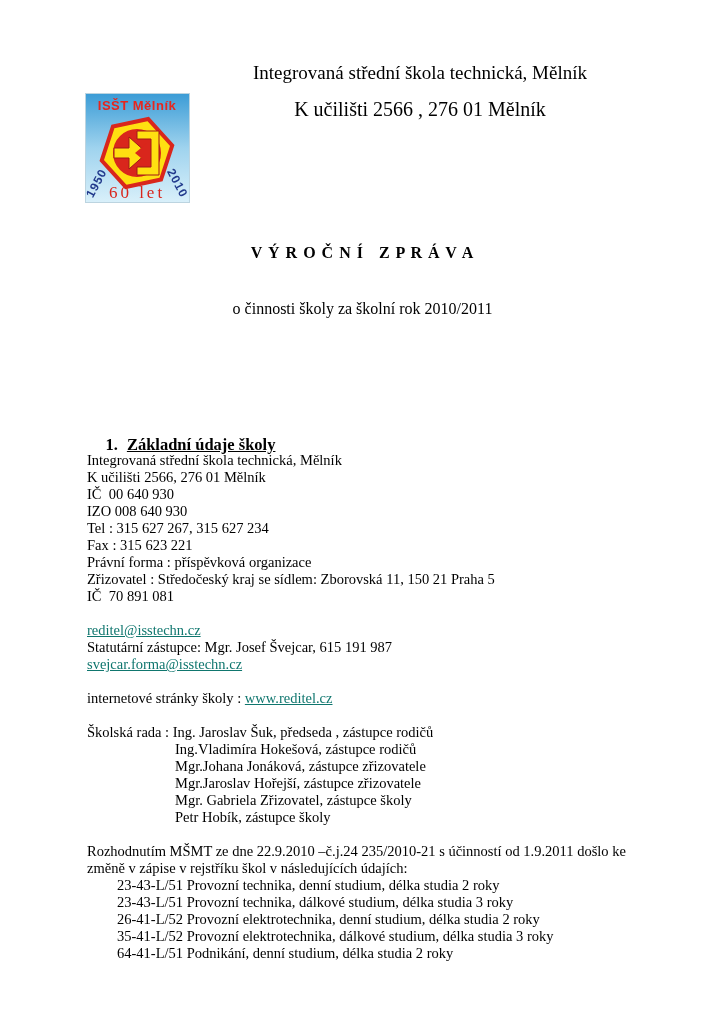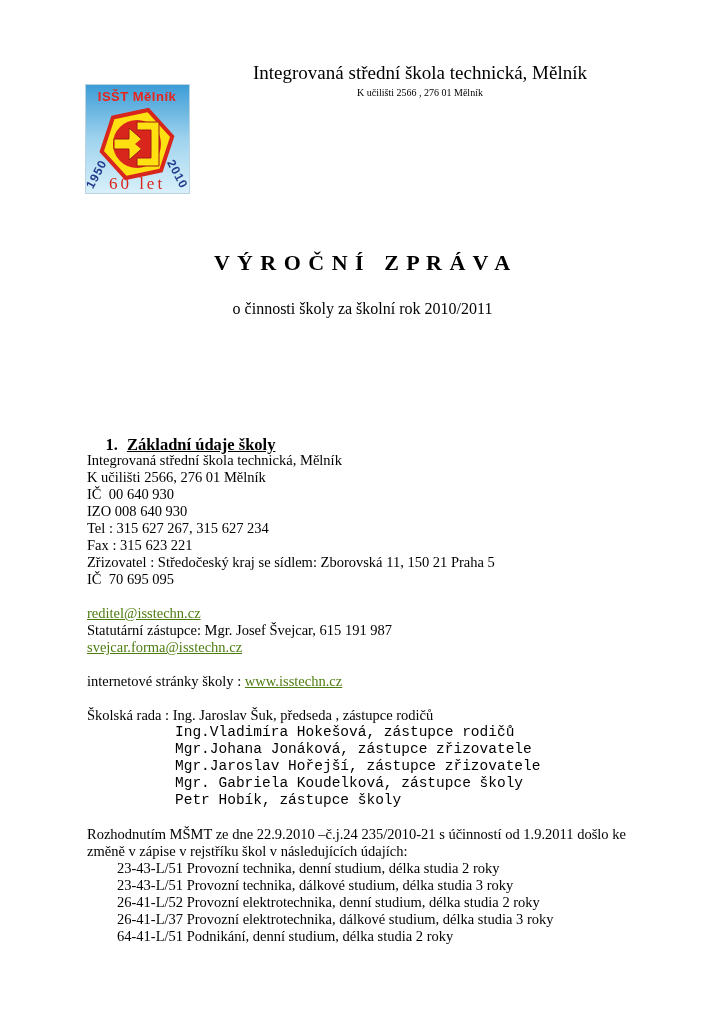--- a/index.html
+++ b/index.html
@@ -5,54 +5,54 @@
   html,body{margin:0;padding:0;background:#ffffff;}
   .page{
     position:relative;
     width:725px;height:1024px;
     background:#ffffff;
     font-family:"Liberation Serif", serif;
     color:#000;
     overflow:hidden;
   }
   
-  .logo{position:absolute;left:85px;top:84px;width:105px;height:110px;}
+  .logo{position:absolute;left:85px;top:93px;width:105px;height:110px;}
   .header-text{
     position:absolute;left:160px;top:62px;width:520px;
     text-align:center;
   }
   .header-title{font-size:19px;line-height:22px;white-space:pre-wrap;}
-  .header-sub{font-size:10px;line-height:17px;white-space:pre-wrap;}
+  .header-sub{font-size:20px;line-height:17px;white-space:pre-wrap;margin-top:17px;}
   
   .main-title{
-    position:absolute;left:0;top:250px;width:725px;
-    text-align:center;font-size:22px;font-weight:bold;
+    position:absolute;left:0;top:244px;width:725px;
+    text-align:center;font-size:16px;font-weight:bold;
     letter-spacing:1px;white-space:pre-wrap;
   }
   .doc-subtitle{
     position:absolute;left:0;top:300px;width:725px;
     text-align:center;font-size:16px;white-space:pre-wrap;
   }
   
   .section-heading{
     position:absolute;left:89px;top:415px;
     font-size:16.5px;font-weight:bold;white-space:pre-wrap;
   }
   .section-heading .sec-num{margin-right:9px;}
   .section-heading .sec-title{text-decoration:underline;}
   
   .content{
     position:absolute;left:87px;top:452px;width:590px;
     font-size:14.5px;line-height:17px;
   }
   .line{white-space:pre-wrap;min-height:17px;}
   .blank{height:17px;}
-  .indent-board{padding-left:88px;font-family:Liberation Mono, monospace;}
+  .indent-board{padding-left:88px;}
   .indent-list{padding-left:30px;font-family:Liberation Serif, serif;}
-  .doclink{color:#4d7c0f;text-decoration:underline;cursor:pointer;}
+  .doclink{color:#0f766e;text-decoration:underline;cursor:pointer;}
   
   .logo svg{display:block;}
 </style>
 </head>
 <body>
 
 <div class="page">
 
   <div class="logo">
     <svg width="105" height="110" viewBox="0 0 105 110">
@@ -91,46 +91,47 @@
   </div>
 
   <div class="content">
 
     <div class="line">Integrovaná střední škola technická, Mělník</div>
     <div class="line">K učilišti 2566, 276 01 Mělník</div>
     <div class="line">IČ  00 640 930</div>
     <div class="line">IZO 008 640 930</div>
     <div class="line">Tel : 315 627 267, 315 627 234</div>
     <div class="line">Fax : 315 623 221</div>
+    <div class="line">Právní forma : příspěvková organizace</div>
     <div class="line">Zřizovatel : Středočeský kraj se sídlem: Zborovská 11, 150 21 Praha 5</div>
-    <div class="line">IČ  70 695 095</div>
+    <div class="line">IČ  70 891 081</div>
 
     <div class="line blank"></div>
 
     <div class="line"><a class="doclink">reditel@isstechn.cz</a></div>
     <div class="line">Statutární zástupce: Mgr. Josef Švejcar, 615 191 987</div>
     <div class="line"><a class="doclink">svejcar.forma@isstechn.cz</a></div>
 
     <div class="line blank"></div>
 
-    <div class="line"><span>internetové stránky školy : </span><a class="doclink">www.isstechn.cz</a></div>
+    <div class="line"><span>internetové stránky školy : </span><a class="doclink">www.reditel.cz</a></div>
 
     <div class="line blank"></div>
 
     <div class="line"><span>Školská rada : </span><span>Ing. Jaroslav Šuk, předseda , zástupce rodičů</span></div>
     <div class="line indent-board">Ing.Vladimíra Hokešová, zástupce rodičů</div>
     <div class="line indent-board">Mgr.Johana Jonáková, zástupce zřizovatele</div>
     <div class="line indent-board">Mgr.Jaroslav Hořejší, zástupce zřizovatele</div>
-    <div class="line indent-board">Mgr. Gabriela Koudelková, zástupce školy</div>
+    <div class="line indent-board">Mgr. Gabriela Zřizovatel, zástupce školy</div>
     <div class="line indent-board">Petr Hobík, zástupce školy</div>
 
     <div class="line blank"></div>
 
     <div class="line">Rozhodnutím MŠMT ze dne 22.9.2010 –č.j.24 235/2010-21 s účinností od 1.9.2011 došlo ke</div>
     <div class="line">změně v zápise v rejstříku škol v následujících údajích:</div>
     <div class="line indent-list">23-43-L/51 Provozní technika, denní studium, délka studia 2 roky</div>
     <div class="line indent-list">23-43-L/51 Provozní technika, dálkové studium, délka studia 3 roky</div>
     <div class="line indent-list">26-41-L/52 Provozní elektrotechnika, denní studium, délka studia 2 roky</div>
-    <div class="line indent-list">26-41-L/37 Provozní elektrotechnika, dálkové studium, délka studia 3 roky</div>
+    <div class="line indent-list">35-41-L/52 Provozní elektrotechnika, dálkové studium, délka studia 3 roky</div>
     <div class="line indent-list">64-41-L/51 Podnikání, denní studium, délka studia 2 roky</div>
 
   </div>
 </div>
 
 </body></html>

